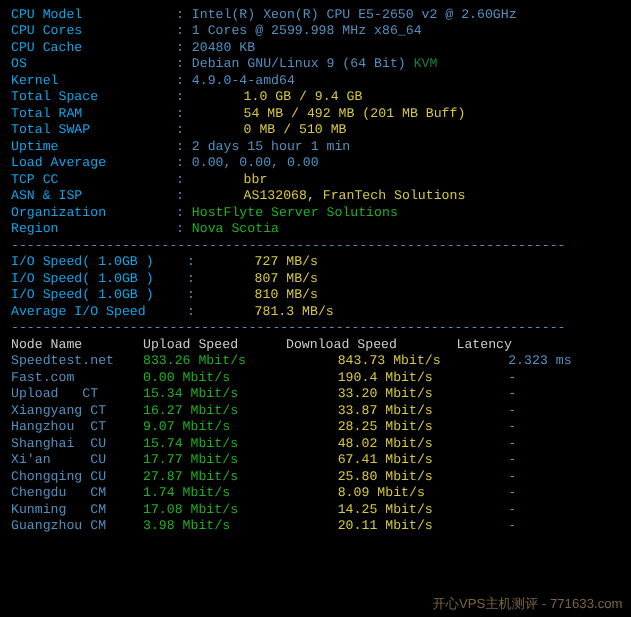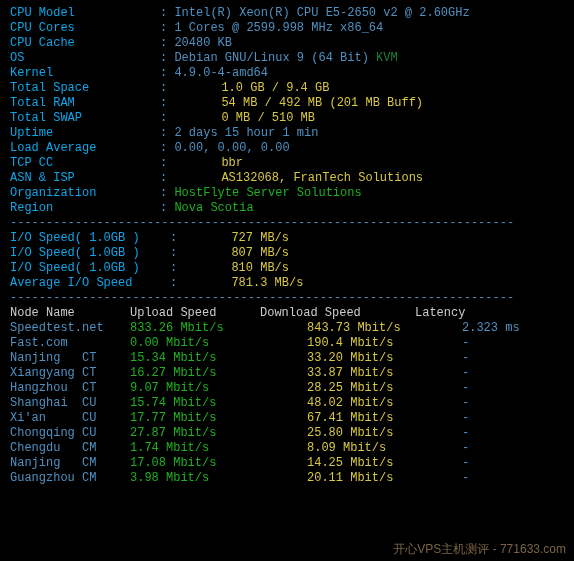--- a/index.html
+++ b/index.html
@@ -63,24 +63,24 @@
     <div class="row"><span class="lbl col-lbl">Region            </span><span class="sep">: </span><span class="green">Nova Scotia</span></div>
     <div class="divider">----------------------------------------------------------------------</div>
     <div class="row iorow"><span class="lbl">I/O Speed( 1.0GB )   </span><span class="sep">: </span><span class="yellow">727 MB/s</span></div>
     <div class="row iorow"><span class="lbl">I/O Speed( 1.0GB )   </span><span class="sep">: </span><span class="yellow">807 MB/s</span></div>
     <div class="row iorow"><span class="lbl">I/O Speed( 1.0GB )   </span><span class="sep">: </span><span class="yellow">810 MB/s</span></div>
     <div class="row iorow"><span class="lbl">Average I/O Speed    </span><span class="sep">: </span><span class="yellow">781.3 MB/s</span></div>
     <div class="divider">----------------------------------------------------------------------</div>
     <div class="row"><span class="spcol1 hdr">Node Name</span><span class="spcol2 hdr">Upload Speed</span><span class="spcol3 hdr">Download Speed</span><span class="spcol4 hdr">Latency</span></div>
     <div class="row"><span class="spcol1">Speedtest.net</span><span class="spcol2 green">833.26 Mbit/s</span><span class="spcol3 yellow">843.73 Mbit/s</span><span class="spcol4 cyan">2.323 ms</span></div>
     <div class="row"><span class="spcol1">Fast.com</span><span class="spcol2 green">0.00 Mbit/s</span><span class="spcol3 yellow">190.4 Mbit/s</span><span class="spcol4 cyan">-</span></div>
-    <div class="row"><span class="spcol1">Nanjing   CT</span><span class="spcol2 green">15.34 Mbit/s</span><span class="spcol3 yellow">33.20 Mbit/s</span><span class="spcol4 cyan">-</span></div>
+    <div class="row"><span class="spcol1">Upload   CT</span><span class="spcol2 green">15.34 Mbit/s</span><span class="spcol3 yellow">33.20 Mbit/s</span><span class="spcol4 cyan">-</span></div>
     <div class="row"><span class="spcol1">Xiangyang CT</span><span class="spcol2 green">16.27 Mbit/s</span><span class="spcol3 yellow">33.87 Mbit/s</span><span class="spcol4 cyan">-</span></div>
     <div class="row"><span class="spcol1">Hangzhou  CT</span><span class="spcol2 green">9.07 Mbit/s</span><span class="spcol3 yellow">28.25 Mbit/s</span><span class="spcol4 cyan">-</span></div>
     <div class="row"><span class="spcol1">Shanghai  CU</span><span class="spcol2 green">15.74 Mbit/s</span><span class="spcol3 yellow">48.02 Mbit/s</span><span class="spcol4 cyan">-</span></div>
     <div class="row"><span class="spcol1">Xi'an     CU</span><span class="spcol2 green">17.77 Mbit/s</span><span class="spcol3 yellow">67.41 Mbit/s</span><span class="spcol4 cyan">-</span></div>
     <div class="row"><span class="spcol1">Chongqing CU</span><span class="spcol2 green">27.87 Mbit/s</span><span class="spcol3 yellow">25.80 Mbit/s</span><span class="spcol4 cyan">-</span></div>
     <div class="row"><span class="spcol1">Chengdu   CM</span><span class="spcol2 green">1.74 Mbit/s</span><span class="spcol3 yellow">8.09 Mbit/s</span><span class="spcol4 cyan">-</span></div>
-    <div class="row"><span class="spcol1">Nanjing   CM</span><span class="spcol2 green">17.08 Mbit/s</span><span class="spcol3 yellow">14.25 Mbit/s</span><span class="spcol4 cyan">-</span></div>
+    <div class="row"><span class="spcol1">Kunming   CM</span><span class="spcol2 green">17.08 Mbit/s</span><span class="spcol3 yellow">14.25 Mbit/s</span><span class="spcol4 cyan">-</span></div>
     <div class="row"><span class="spcol1">Guangzhou CM</span><span class="spcol2 green">3.98 Mbit/s</span><span class="spcol3 yellow">20.11 Mbit/s</span><span class="spcol4 cyan">-</span></div>
   </div>
 
 <div class="watermark">开心VPS主机测评 - 771633.com</div>
 
 </body></html>

